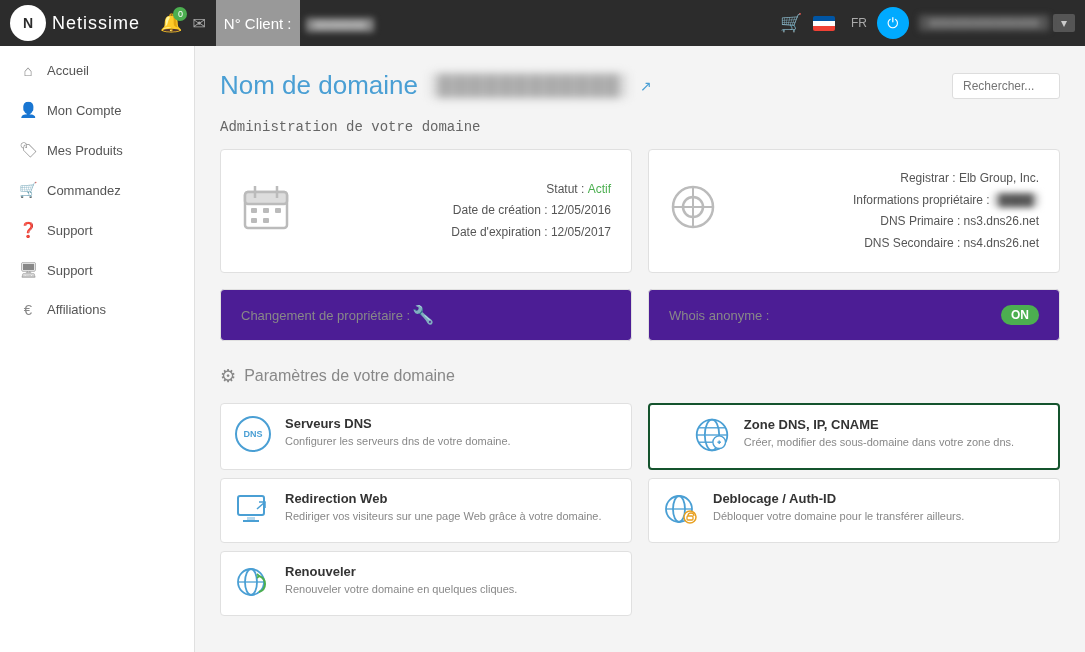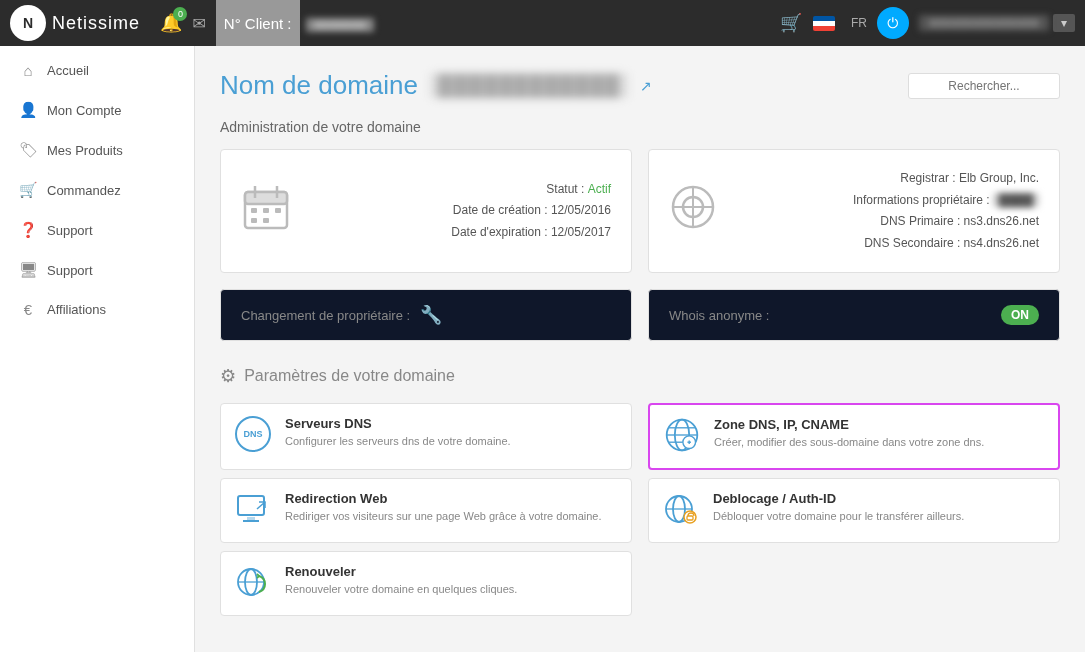--- a/index.html
+++ b/index.html
@@ -89,45 +89,44 @@
     .page-title-domain {
       font-size: 20px; color: #aaa; letter-spacing: 1px;
       background: #ddd; border-radius: 3px; padding: 1px 8px;
       filter: blur(4px);
     }
     .page-title-link { color: #4a9fd4; font-size: 14px; cursor: pointer; }
     .search-box {
       margin-left: auto;
       border: 1px solid #ddd; border-radius: 3px;
       padding: 5px 10px; background: #fff;
-      color: #3b82f6; font-size: 12px; width: 152px;
+      color: #3b82f6; font-size: 12px; width: 108px;
       outline: none;
-      text-align: center;
     }
 
     
     .section-label {
-      font-size: 14px; color: #666; margin-bottom: 14px; font-weight: 400;
+      font-size: 14px; color: #666; margin-bottom: 14px; font-weight: 400; font-family: Liberation Mono, monospace;
     }
 
     
     .cards-row { display: flex; gap: 16px; margin-bottom: 16px; }
     .info-card {
       background: #fff; border: 1px solid #e0e0e0; border-radius: 4px;
       flex: 1; padding: 18px 20px; display: flex; align-items: center; gap: 18px;
     }
     .info-card-icon { font-size: 38px; color: #999; flex-shrink: 0; }
     .info-card-content { font-size: 12px; color: #555; line-height: 1.8; text-align: right; flex: 1; }
     .info-card-content .status-active { color: #4caf50; font-weight: 500; text-align: center; }
 
     
     .action-row { display: flex; gap: 16px; margin-bottom: 24px; }
     .action-card {
-      background: #0f172a; border: 1px solid #e0e0e0; border-radius: 4px;
-      flex: 1; padding: 14px 20px; display: flex; align-items: center; gap: 10px;
+      background: #4c1d95; border: 1px solid #e0e0e0; border-radius: 4px;
+      flex: 1; padding: 14px 20px; display: flex; align-items: center; gap: 2px;
       cursor: pointer;
     }
     .action-card-label { font-size: 13px; color: #888; }
     .whois-toggle {
       display: flex; align-items: center; justify-content: space-between; width: 100%;
     }
     .toggle-on {
       background: #4caf50; color: #fff; padding: 3px 10px; border-radius: 12px;
       font-size: 12px; font-weight: bold;
     }
@@ -142,21 +141,22 @@
 
     
     .params-grid { display: grid; grid-template-columns: 1fr 1fr; gap: 0 16px; }
     .param-item {
       display: flex; align-items: flex-start; gap: 14px;
       padding: 12px 14px; margin-bottom: 8px;
       background: #fff; border: 1px solid #e0e0e0; border-radius: 4px;
       cursor: pointer;
     }
     .param-item.highlighted {
-      border: 2px solid #d946ef;
+      border: 2px solid #14532d;
+      justify-content: center;
     }
     .param-content {}
     .param-name { font-size: 13px; font-weight: 600; color: #333; margin-bottom: 3px; }
     .param-desc { font-size: 11px; color: #888; line-height: 1.4; }
 
     
     .dns-badge {
       width: 36px; height: 36px; border-radius: 50%; border: 2px solid #4a9fd4;
       display: flex; align-items: center; justify-content: center;
       font-size: 9px; font-weight: bold; color: #4a9fd4; flex-shrink: 0;

